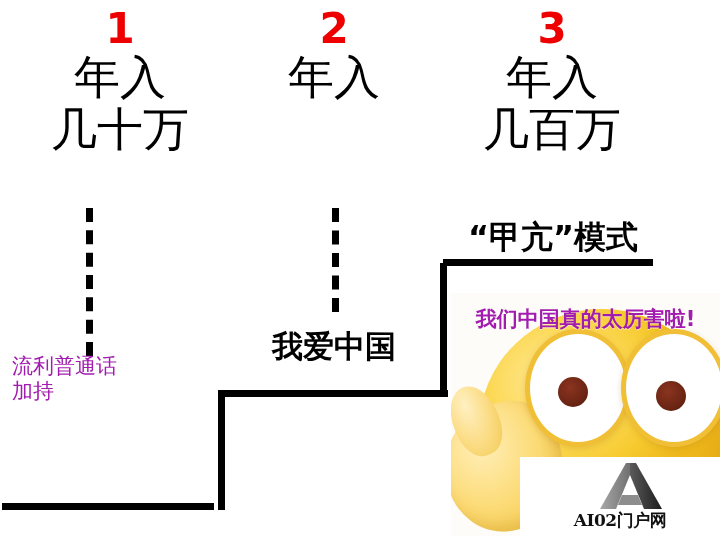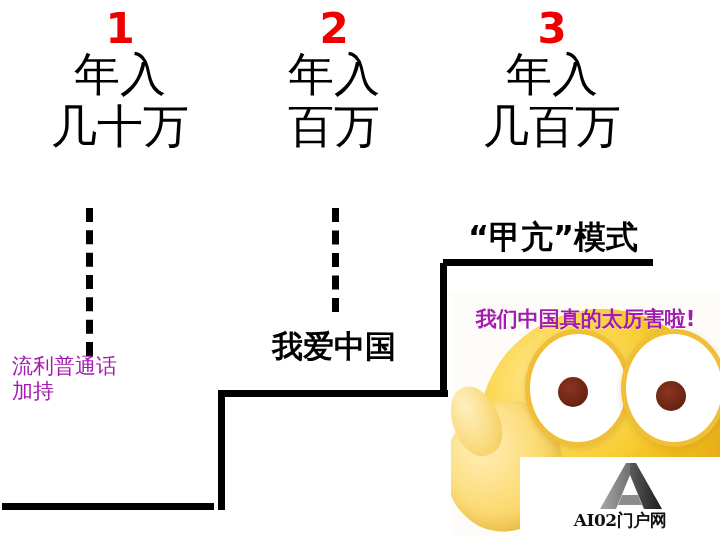--- a/index.html
+++ b/index.html
@@ -28,21 +28,21 @@
     font-weight: bold;
     font-size: 42px;
     line-height: 46px;
     letter-spacing: 0;
   }
   .col-line {
     color: #000000;
     font-size: 46px;
     line-height: 52px;
     white-space: nowrap;
-    font-family: Liberation Mono, monospace;
+    font-family: Liberation Serif, serif;
   }
 
   #col1 { left: 0px;   top: 6px;  width: 240px; }
   #col2 { left: 238px; top: 6px;  width: 192px; }
   #col3 { left: 432px; top: 6px;  width: 240px; }
 
   
   .dash {
     position: absolute;
     width: 0px;
@@ -235,21 +235,20 @@
 
   <div class="col" id="col1">
     <div class="col-num">1</div>
     <div class="col-line">年入</div>
     <div class="col-line">几十万</div>
   </div>
 
   <div class="col" id="col2">
     <div class="col-num">2</div>
     <div class="col-line">年入</div>
-    <div class="col-line">百万</div>
   </div>
 
   <div class="col" id="col3">
     <div class="col-num">3</div>
     <div class="col-line">年入</div>
     <div class="col-line">几百万</div>
   </div>
 
   <div class="dash" id="dash1"></div>
   <div class="dash" id="dash2"></div>

